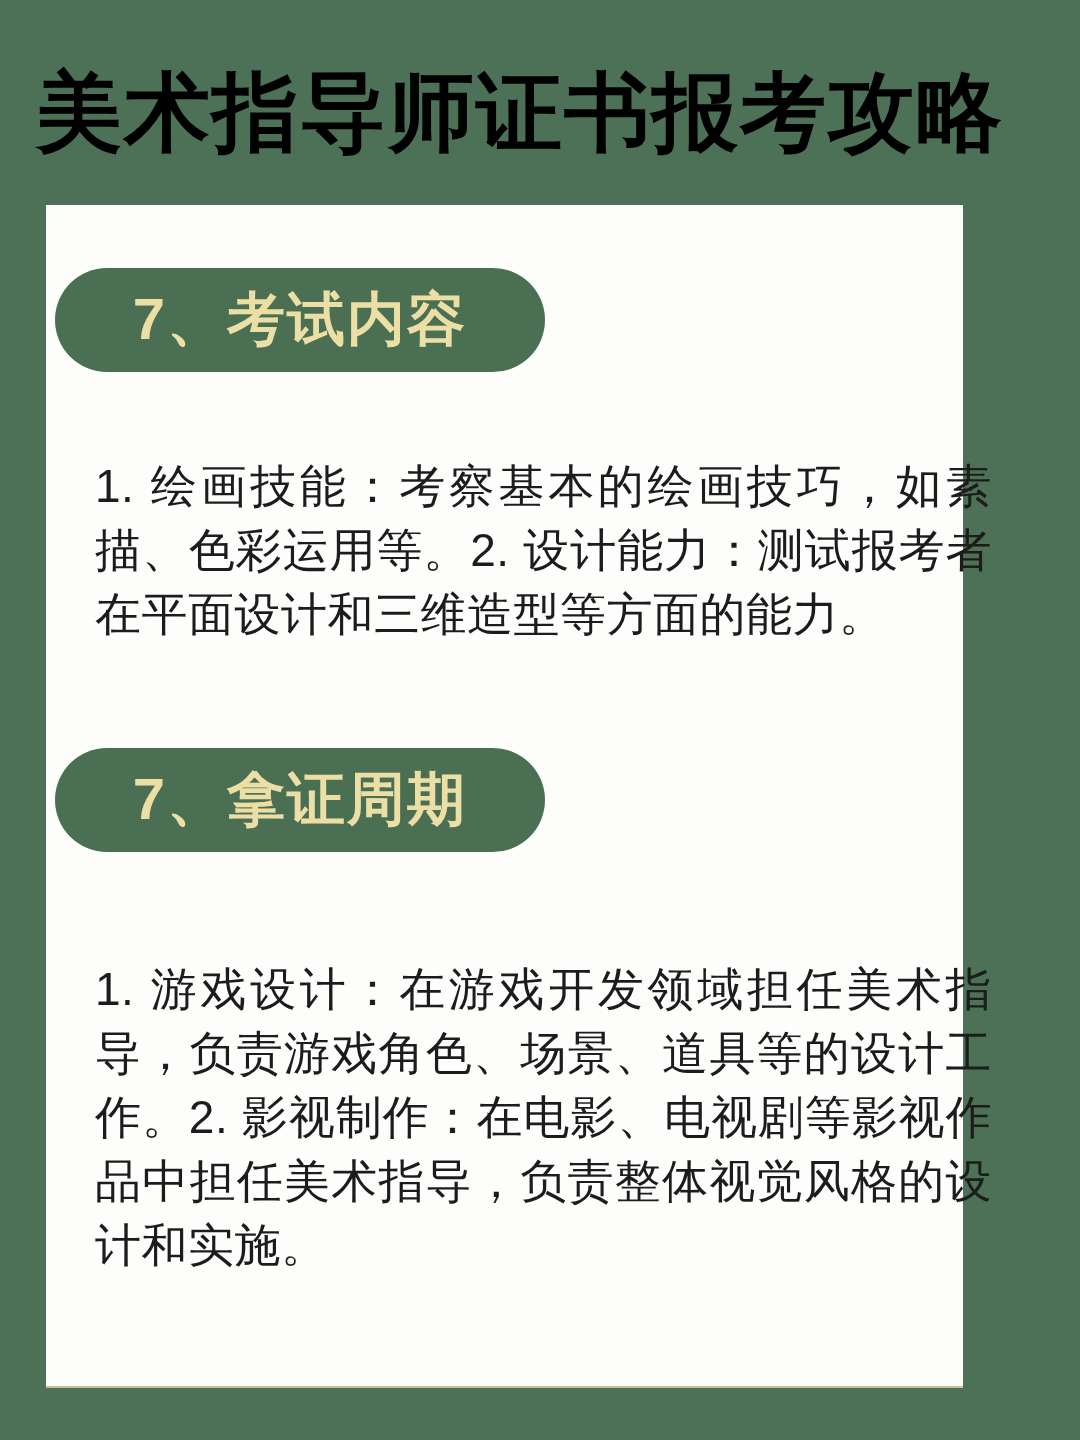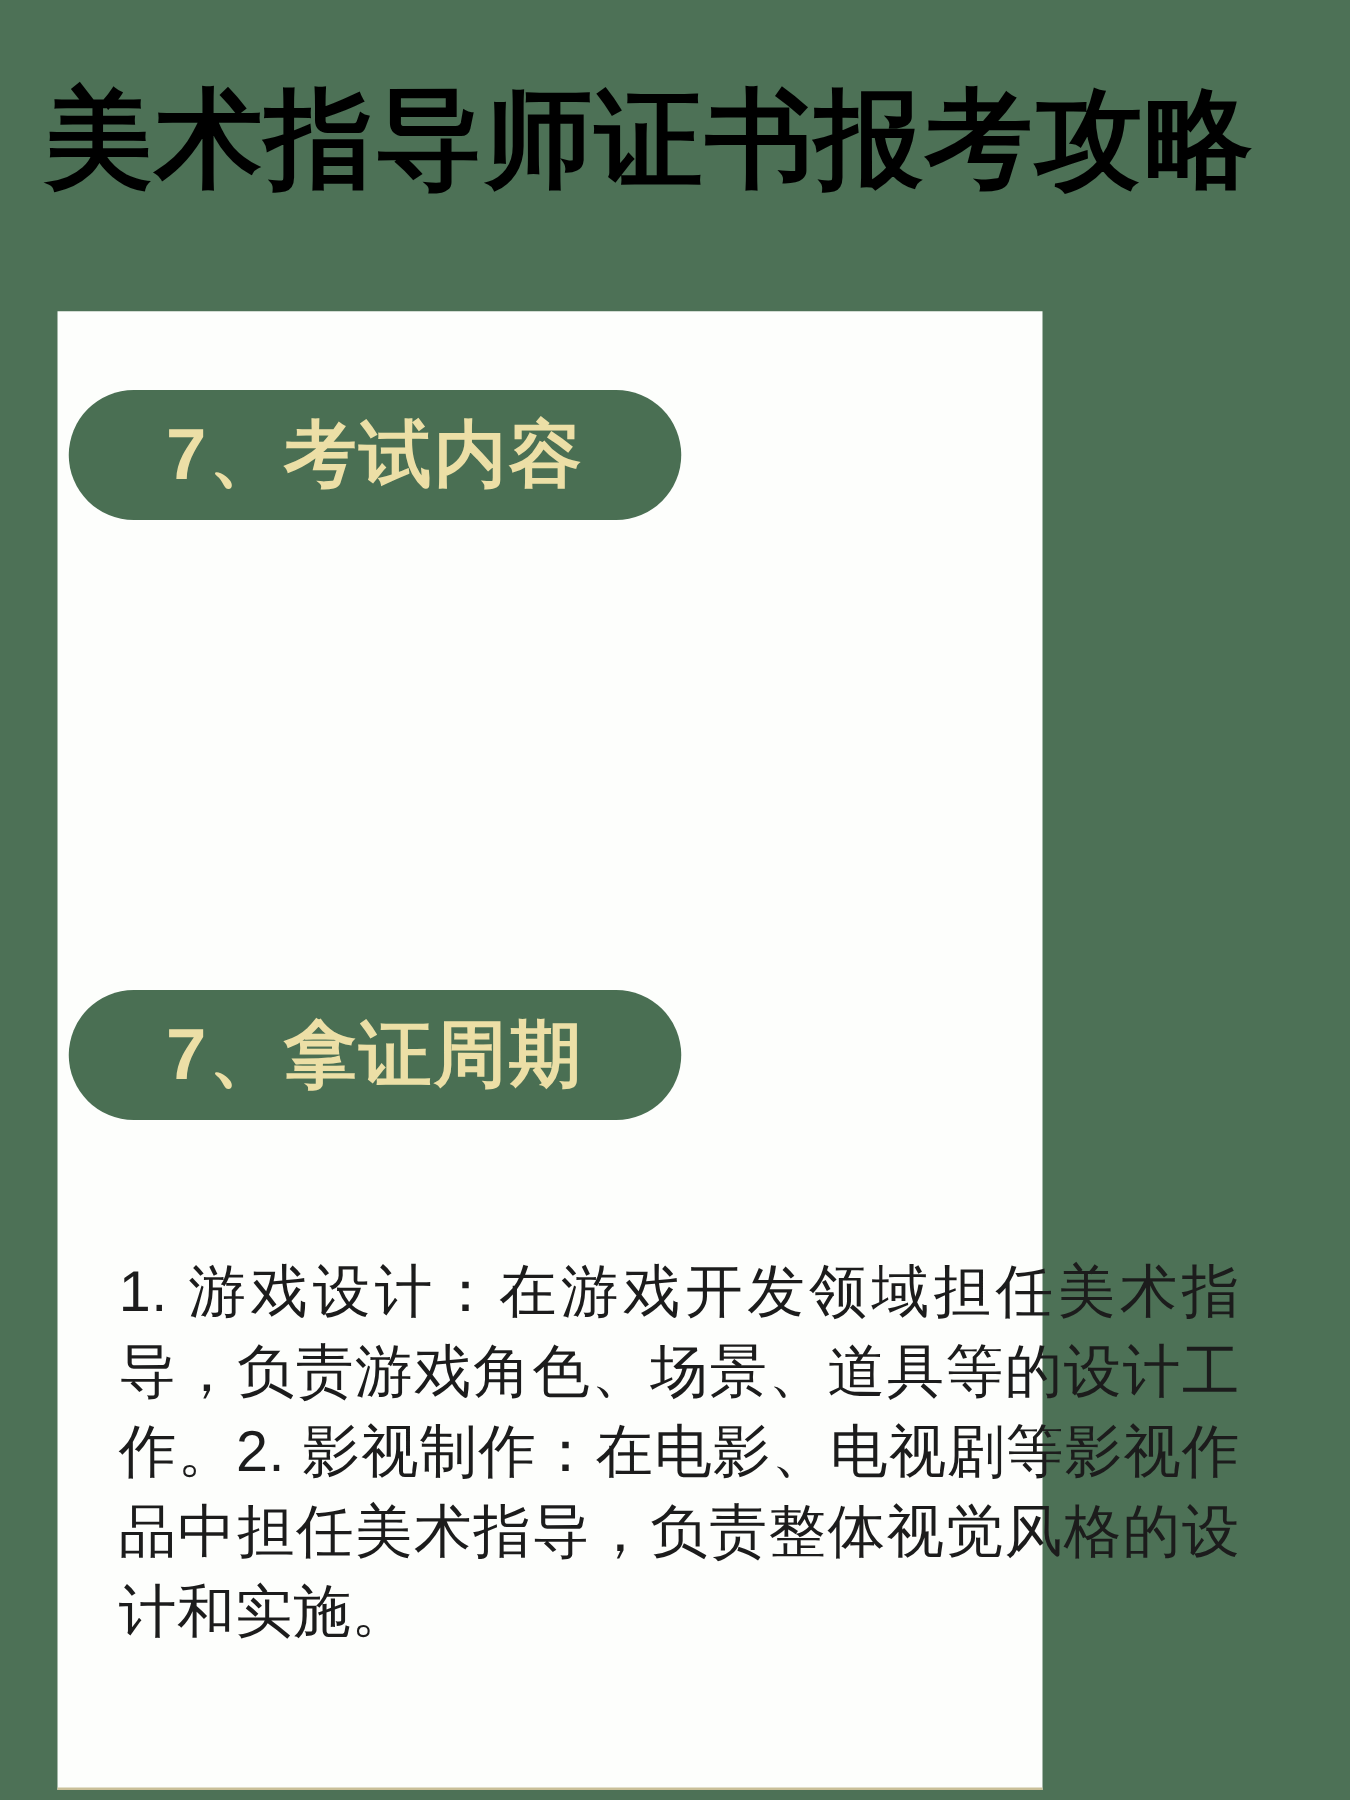--- a/index.html
+++ b/index.html
@@ -29,26 +29,25 @@
     font-weight: 700;
     letter-spacing: 2px;
     color: #000000;
     white-space: nowrap;
     padding-left: 36px;
   }
   .card {
     position: absolute;
     left: 46px;
     top: 205px;
-    width: 788px;
+    width: 917px;
     height: 1183px;
     background: #fdfefc;
     border-bottom: 2px solid #c9bf98;
     box-sizing: border-box;
-    margin-top: 44px;
   }
   .pill {
     position: absolute;
     left: 9px;
     width: 490px;
     height: 104px;
     border-radius: 56px;
     background: #4a6f53;
     display: flex;
     align-items: center;
@@ -85,20 +84,21 @@
 <div class="poster">
 
   <h1 class="title">美术指导师证书报考攻略</h1>
 
   <div class="card">
 
     <div class="pill pill-1">
       <span class="pill-label">7、考试内容</span>
     </div>
 
+    <p class="body-text body-1">1. 绘画技能：考察基本的绘画技巧，如素描、色彩运用等。2. 设计能力：测试报考者在平面设计和三维造型等方面的能力。</p>
 
     <div class="pill pill-2">
       <span class="pill-label">7、拿证周期</span>
     </div>
 
     <p class="body-text body-2">1. 游戏设计：在游戏开发领域担任美术指导，负责游戏角色、场景、道具等的设计工作。2. 影视制作：在电影、电视剧等影视作品中担任美术指导，负责整体视觉风格的设计和实施。</p>
 
   </div>
 </div>
 

